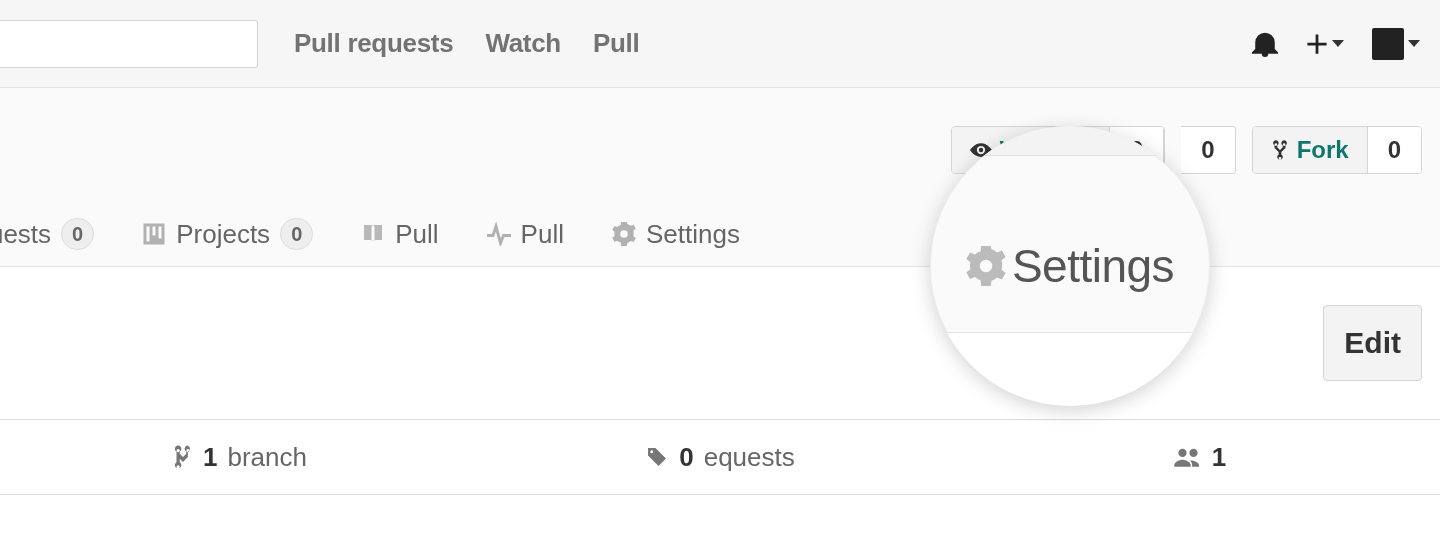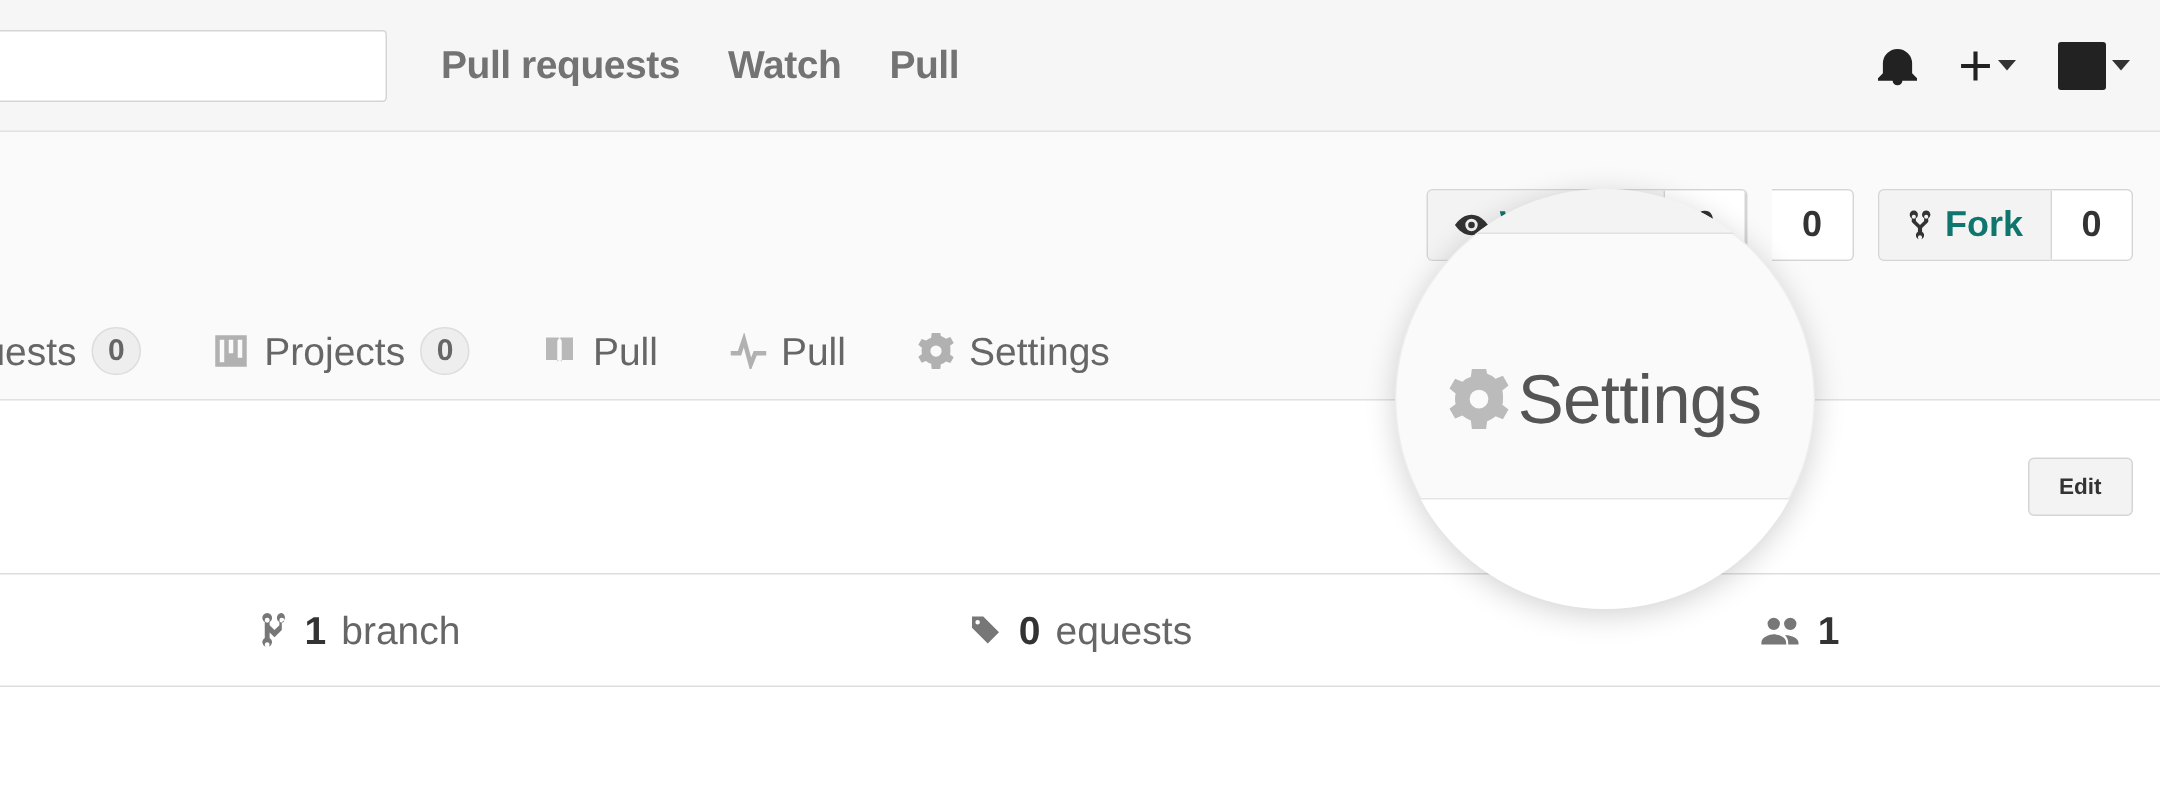--- a/index.html
+++ b/index.html
@@ -155,24 +155,24 @@
   
   .descrow {
     display: flex;
     justify-content: flex-end;
     padding: 38px 18px 38px 0;
   }
   .btn-simple {
     border: 1px solid #d5d5d5;
     background: #f3f3f3;
     border-radius: 4px;
-    font-size: 15px;
+    font-size: 30px;
     font-weight: 600;
     color: #333;
-    padding: 10px 20px;
+    padding: 20px 20px;
     cursor: pointer;
   }
 
   
   .stats {
     display: flex;
     border: 1px solid #ddd;
     border-left: none;
     border-right: none;
     height: 76px;

